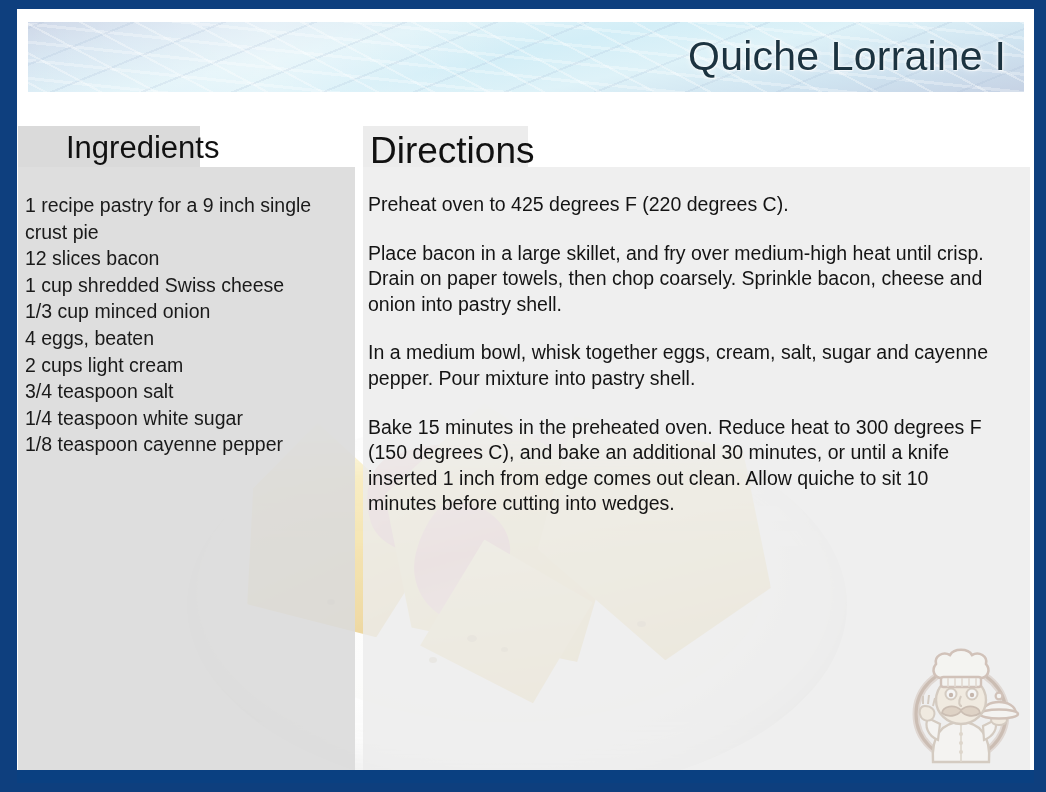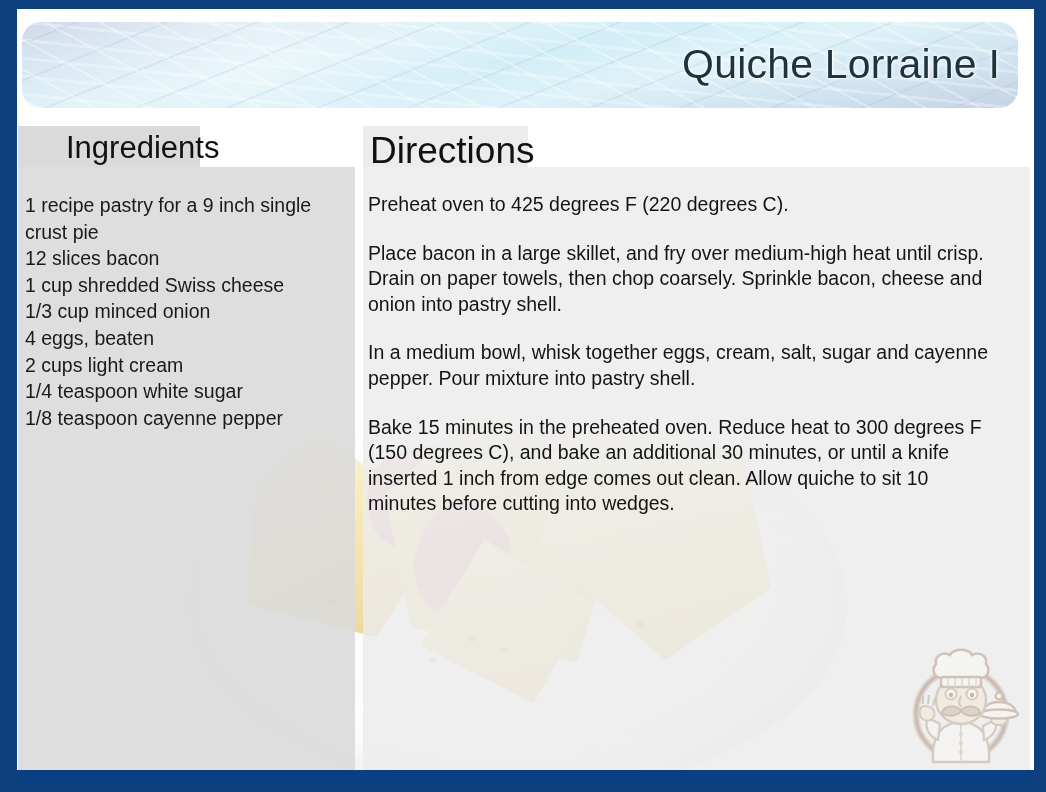--- a/index.html
+++ b/index.html
@@ -37,40 +37,39 @@
     position: absolute;
     left: 0; bottom: 0;
     width: 1046px; height: 22px;
     background: #0a4081;
     z-index: 58;
   }
 
   
   #banner {
     position: absolute;
-    left: 22px;
+    left: 28px;
     top: 22px;
     width: 996px;
-    height: 86px;
+    height: 70px;
     background:
       linear-gradient(100deg,
         rgba(255,255,255,0.00) 0%,
         rgba(255,255,255,0.35) 24%,
         rgba(255,255,255,0.00) 48%),
       linear-gradient(168deg,
         #cfd8e8 0%,
         #d7e6f2 14%,
         #dff2f8 32%,
         #d3eef7 48%,
         #def2f8 63%,
         #cfe3f0 82%,
         #c6d2e4 100%);
     z-index: 10;
     overflow: hidden;
-    border-radius: 19px;
   }
   #banner .weave {
     position: absolute;
     inset: -40px -20px;
     background-image:
       repeating-linear-gradient(28deg,
         rgba(255,255,255,0.40) 0px, rgba(255,255,255,0.40) 2px,
         rgba(255,255,255,0.00) 2px, rgba(255,255,255,0.00) 26px),
       repeating-linear-gradient(-22deg,
         rgba(160,180,208,0.20) 0px, rgba(160,180,208,0.20) 2px,
@@ -319,20 +318,21 @@
   <div id="ing-head"></div>
   <div id="ing-head-label">Ingredients</div>
   <div id="ing-panel"></div>
   <div id="ing-list">
     <div class="ing-item">1 recipe pastry for a 9 inch single crust pie</div>
     <div class="ing-item">12 slices bacon</div>
     <div class="ing-item">1 cup shredded Swiss cheese</div>
     <div class="ing-item">1/3 cup minced onion</div>
     <div class="ing-item">4 eggs, beaten</div>
     <div class="ing-item">2 cups light cream</div>
+    <div class="ing-item">3/4 teaspoon salt</div>
     <div class="ing-item">1/4 teaspoon white sugar</div>
     <div class="ing-item">1/8 teaspoon cayenne pepper</div>
   </div>
 
   <div id="dir-head"></div>
   <div id="dir-head-label">Directions</div>
   <div id="dir-panel"></div>
   <div id="dir-steps">
     <p class="dir-step">Preheat oven to 425 degrees F (220 degrees C).</p>
     <p class="dir-step">Place bacon in a large skillet, and fry over medium-high heat until crisp. Drain on paper towels, then chop coarsely. Sprinkle bacon, cheese and onion into pastry shell.</p>

